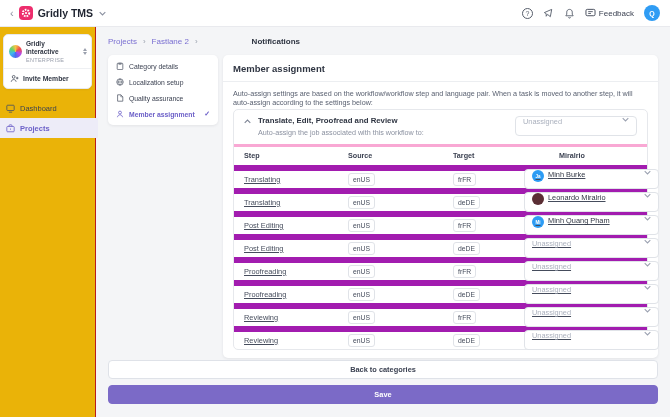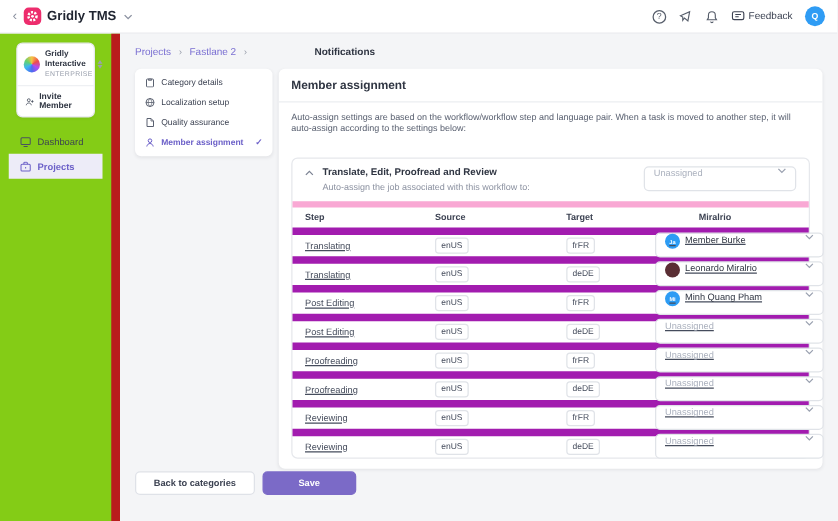--- a/index.html
+++ b/index.html
@@ -12,27 +12,27 @@
   .hdr-left { display:flex; align-items:center; gap:5px; }
   .back-chev { color:#8b91a0; font-size:11px; line-height:1; cursor:pointer; }
   .logo { width:14px; height:14px; border-radius:4px; background:#ed2d6d;
           display:flex; align-items:center; justify-content:center; }
   .app-title { font-size:10.5px; font-weight:bold; color:#1f2430; }
   .title-chev { color:#8b91a0; margin-left:1px; display:flex; }
   .hdr-right { display:flex; align-items:center; gap:10px; }
   .hicon { display:flex; color:#575e6b; }
   .qmark { width:11px; height:11px; border:1px solid #575e6b; border-radius:50%;
            font-size:7px; display:flex; align-items:center; justify-content:center; color:#575e6b; }
-  .feedback { display:flex; gap:3px; font-size:8px; color:#3c4252; cursor:pointer; }
+  .feedback { display:flex; align-items:center; gap:3px; font-size:8px; color:#3c4252; cursor:pointer; }
   .avatar-q { width:16px; height:16px; border-radius:50%; background:#2f9cf4; color:#fff;
               font-size:7px; font-weight:bold; display:flex; align-items:center; justify-content:center; }
 
   
   .layout { display:flex; height:390px; }
-  .sidebar { width:96px; flex:0 0 96px; background:#84cc16; border-right:7px solid #b91c1c; padding:7px 13px; }
+  .sidebar { width:96px; flex:0 0 96px; background:#eab308; border-right:1px solid #b91c1c; padding:7px 3px; }
   .ws-card { background:#fff; border:1px solid #e7e9ed; border-radius:5px; box-shadow:0 1px 2px rgba(20,25,40,.05); }
   .ws-top { display:flex; align-items:center; gap:4px; padding:5px 4px 5px 5px; cursor:pointer; }
   .ws-logo { width:13px; height:13px; border-radius:50%; flex:0 0 13px;
              background:conic-gradient(#f6c344,#ef4b4b,#b14bef,#4b6cef,#3db6f2,#62d26f,#f6c344); }
   .ws-name { font-size:6.5px; font-weight:bold; color:#2f3542; line-height:1.25; }
   .ws-plan { font-size:5.5px; color:#9aa0ad; letter-spacing:.3px; margin-top:1px; }
   .ws-sort { margin-left:auto; display:flex; flex-direction:column; gap:1px; align-items:center; }
   .tri-up { width:0; height:0; border-left:2.5px solid transparent; border-right:2.5px solid transparent; border-bottom:3px solid #9aa0ad; }
   .tri-dn { width:0; height:0; border-left:2.5px solid transparent; border-right:2.5px solid transparent; border-top:3px solid #9aa0ad; }
   .ws-div { border-top:1px solid #eef0f3; }
@@ -56,47 +56,47 @@
   .sec-item { display:flex; align-items:center; gap:5px; height:16px; padding:0 8px; font-size:6.8px; color:#3c4252; cursor:pointer; }
   .sec-item .sicon { display:flex; color:#5a6170; }
   .sec-item.active { color:#6c60c8; font-weight:bold; }
   .sec-item.active .sicon { color:#6c60c8; }
   .sec-check { margin-left:auto; color:#6c60c8; font-size:7px; }
 
   .panel { flex:1; background:#fff; border-radius:5px; box-shadow:0 1px 3px rgba(25,30,40,.08); min-width:0; }
   .panel-head { padding:8px 10px 7px; border-bottom:1px solid #eceef1; font-size:9.5px; font-weight:bold; color:#2f3542; }
   .panel-body { padding:7px 10px 8px; }
   .desc { font-size:7.2px; color:#596070; line-height:1.3; }
-  .wf-card { border:1px solid #e6e8ec; border-radius:5px; margin-top:18px; }
+  .wf-card { border:1px solid #e6e8ec; border-radius:5px; margin-top:1px; }
   .wf-head { display:flex; align-items:flex-start; padding:6px 10px 7px; gap:7px; }
   .wf-chev { color:#7d8494; margin-top:3px; display:flex; cursor:pointer; }
   .wf-name { font-size:7.8px; font-weight:bold; color:#2f3542; }
   .wf-sub { font-size:7.2px; color:#8b91a0; margin-top:3px; }
   .select { height:20px; border:1px solid #e0e3e8; border-radius:4px; background:#fff;
             display:flex; gap:4px; padding:0 7px; cursor:pointer; }
   .select .sel-text { font-size:7.4px; color:#2f3542; flex:1; white-space:nowrap; overflow:hidden; }
   .select.placeholder .sel-text { color:#aab0bd; }
   .sel-chev { flex:0 0 auto; display:flex; color:#9aa1b0; }
   .wf-select { margin-left:auto; width:122px; flex:0 0 122px; }
 
   .thead, .trow { display:flex; align-items:center; padding:0 10px; }
-  .thead { height:21px; border-top:5px solid #f9a8d4; font-size:7.2px; font-weight:bold; color:#3c4252; }
+  .thead { height:21px; border-top:3px solid #f9a8d4; font-size:7.2px; font-weight:bold; color:#3c4252; }
   .trow { height:23px; border-top:6px solid #a21caf; font-size:7.4px; color:#454c5c;text-decoration:underline; }
   .col-step { flex:0 0 104px; }
   .col-src  { flex:0 0 105px; }
   .col-tgt  { flex:0 0 71px; }
   .col-asg  { flex:1; display:flex; }
   .thead .col-asg { padding-left:35px; display:block; }
   .chip { display:inline-block; border:1px solid #e0e3e8; border-radius:3px; background:#fff;
           padding:2px 4px; font-size:6.8px; color:#454c5c; }
   .assignee { width:135px; flex:0 0 135px; margin-left:auto; }
   .avatar { width:12px; height:12px; border-radius:50%; flex:0 0 12px; color:#fff; font-size:4.5px;
             font-weight:bold; display:flex; align-items:center; justify-content:center; }
 
-  .footer { display:flex; justify-content:flex-start; gap:6px; padding:2px 12px; }
+  .footer { display:flex; justify-content:flex-end; gap:6px; padding:2px 12px;flex-direction:column; }
   .btn { border-radius:4px; font-size:7.4px; font-weight:bold; height:19px; display:flex;
          align-items:center; justify-content:center; cursor:pointer; }
   .btn-secondary { background:#fff; border:1px solid #dfe2e8; color:#3c4252; padding:0 14px; }
   .btn-primary { background:#7b6ac7; border:1px solid #7b6ac7; color:#fff; padding:0 28px; }
 
   svg { display:block; }
 </style>
 </head>
 <body>
 
@@ -273,21 +273,21 @@
             </div>
 
             <div id="table-body">
   <div class="trow">
     <span class="col-step c-step">Translating</span>
     <span class="col-src"><span class="chip c-src">enUS</span></span>
     <span class="col-tgt"><span class="chip c-tgt">frFR</span></span>
     <span class="col-asg">
       <div class="select assignee">
         <span class="avatar" style="background: rgb(45, 156, 244);">Ja</span>
-        <span class="sel-text">Member Burke</span>
+        <span class="sel-text">Minh Burke</span>
         <span class="sel-chev">
           <svg width="7" height="5" viewBox="0 0 10 6">
                           <path d="M1 1l4 4 4-4" fill="none" stroke="currentColor" stroke-width="1.5"></path>
                         </svg>
         </span>
       </div>
     </span>
   </div>
 
   <div class="trow">

